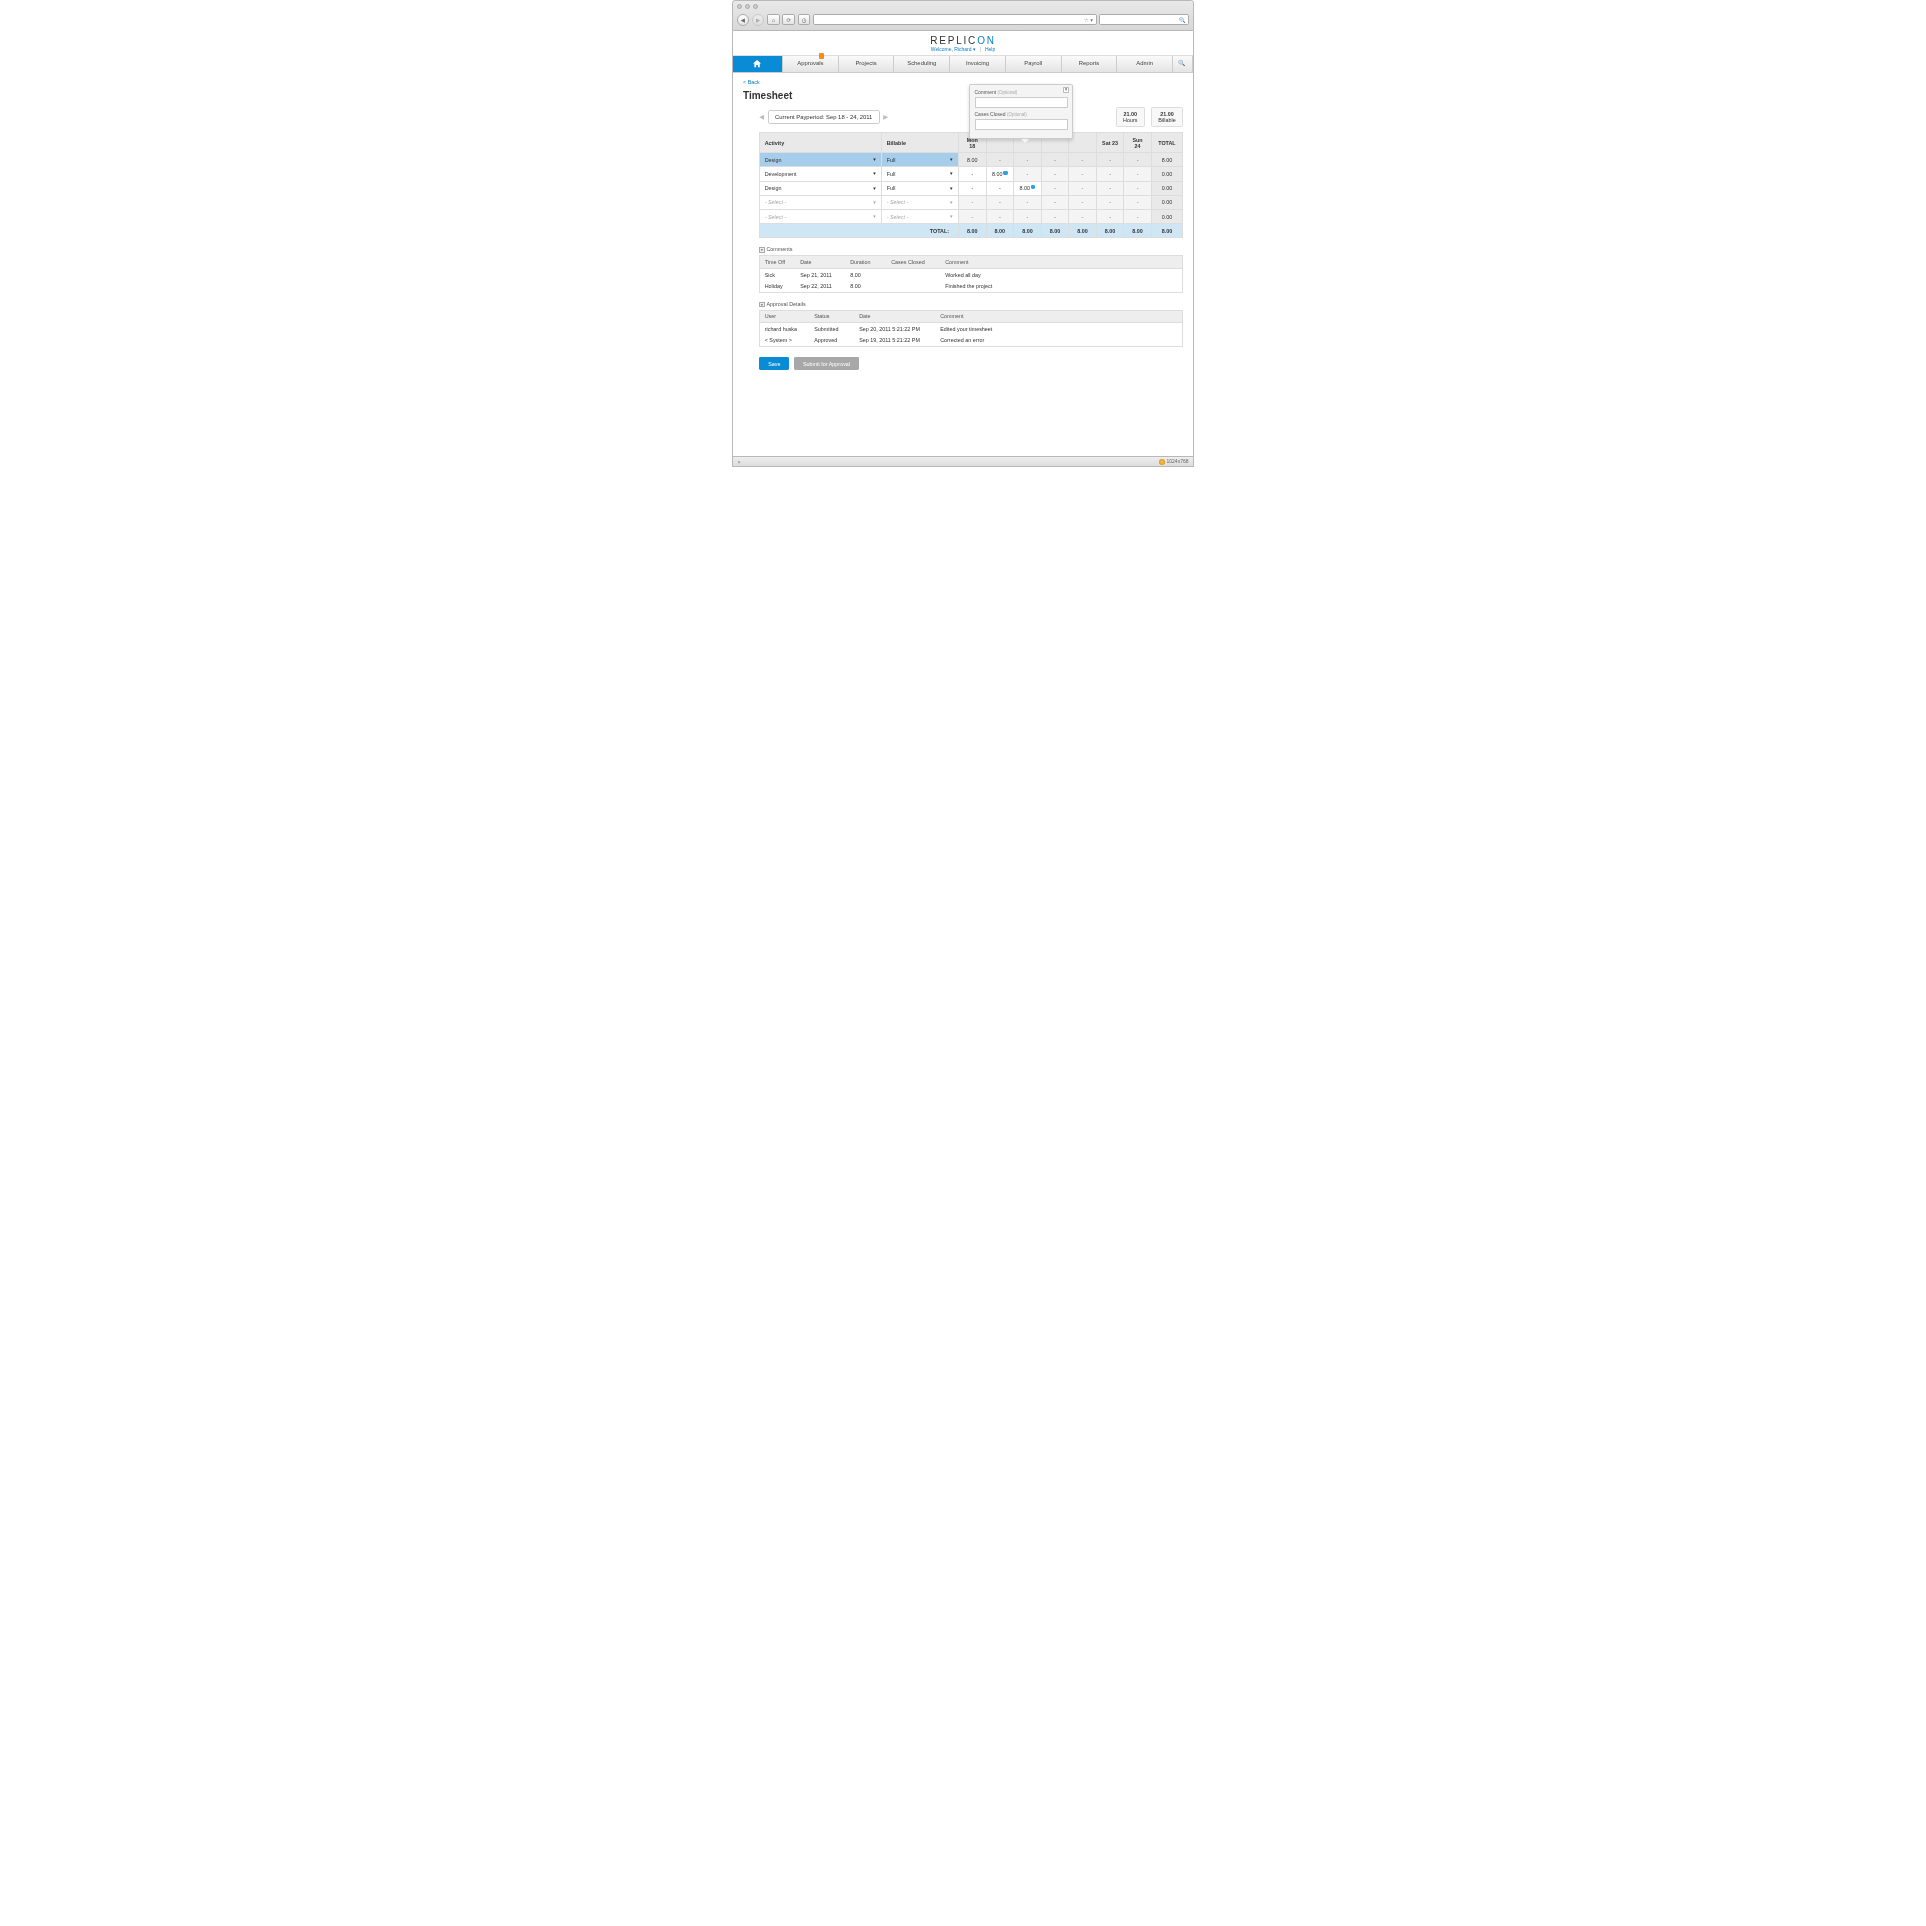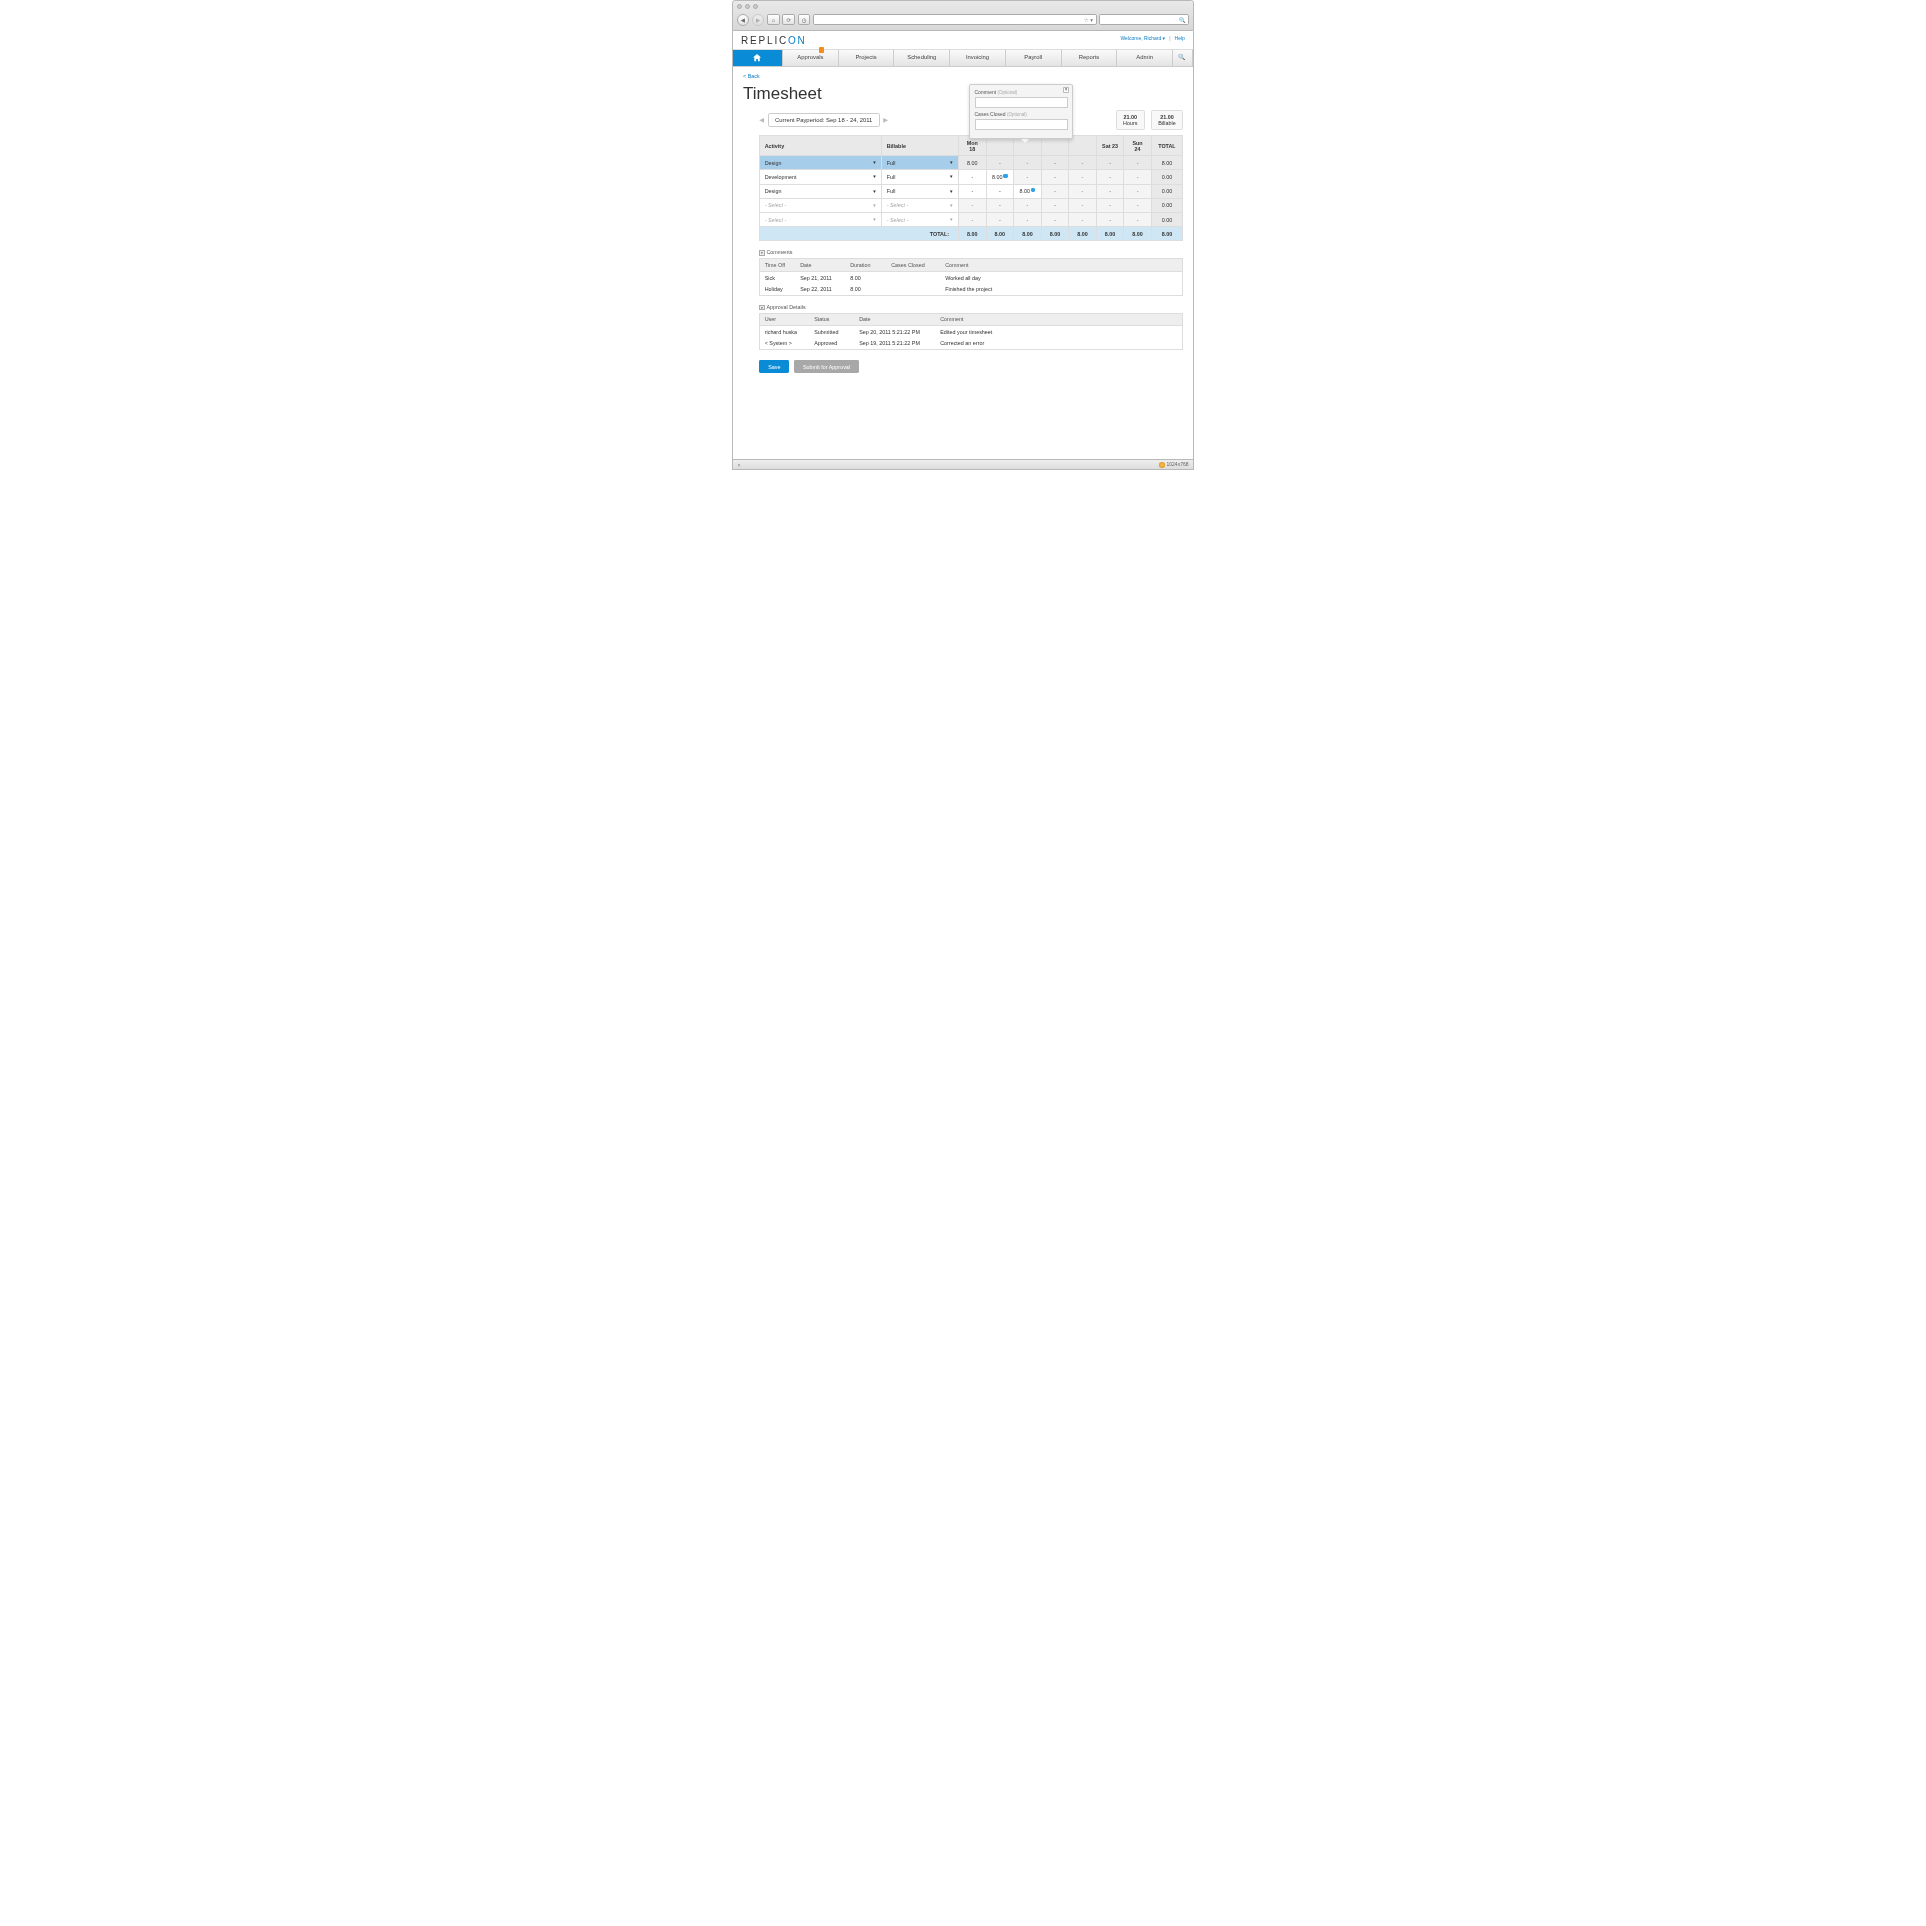--- a/index.html
+++ b/index.html
@@ -10,37 +10,37 @@
 .titlebar { height: 10.8px; display: flex; align-items: center; padding: 0 3.6px; gap: 2.7px; }
 .traffic { width: 5.4px; height: 5.4px; border-radius: 50%; background: #ccc; border: 0.5px solid #aaa; }
 .toolbar { display: flex; align-items: center; gap: 2.7px; padding: 1.8px 3.6px 3.6px; }
 .nav-btn { width: 12.6px; height: 10.8px; border: 0.5px solid #aaa; border-radius: 1.8px; background: linear-gradient(#fff,#e4e4e4); display: flex; align-items:center; justify-content:center; color:#666; }
 .nav-btn.round { border-radius: 50%; width: 12.6px; height: 12.6px; }
 .addr { flex: 1; height: 10.8px; background: #fff; border: 0.5px solid #aaa; border-radius: 1.8px; display: flex; align-items: center; justify-content: flex-end; padding: 0 2.7px; color:#777; }
 .search-box { width: 90px; height: 10.8px; background: #fff; border: 0.5px solid #aaa; border-radius: 1.8px; display: flex; align-items:center; justify-content:flex-end; padding:0 2.7px; color:#777; }
 
 
 .app { background: #fff; border: 0.5px solid #b8b8b8; border-top: none; }
-.header-row { display: flex; justify-content: space-between; align-items: flex-start; padding: 4.5px 8.1px 2.7px; }
+.header-row { display: flex; justify-content: space-between; align-items: center; padding: 4.5px 8.1px 2.7px; flex-direction: column; }
 .logo { font-size: 10px; font-weight: 300; letter-spacing: 1.8px; color: #333; }
 .logo .on { color: #0a7dc7; }
 .welcome { font-size: 5px; color: #0a7dc7; }
 .welcome .sep { color: #999; margin: 0 2.7px; }
 
 
 .tabs { display: flex; background: linear-gradient(#fafafa,#e4e4e4); border-top: 0.5px solid #ddd; border-bottom: 0.5px solid #ccc; }
 .tab { flex: 1; text-align: center; padding: 4.5px 0; border-right: 0.5px solid #ccc; font-size: 5.9px; color: #444; position: relative; cursor: pointer; }
 .tab.home { flex: 0 0 50px; background: #0a8bd6; color: #fff; display:flex; align-items:center; justify-content:center; }
 .tab.search { flex: 0 0 20px; }
 .badge-dot { position: absolute; top: -2.7px; right: 13.5px; width: 5.4px; height: 5.4px; background: #f38b1d; border-radius: 0.9px; }
 
 
 .page { padding: 4.5px 10px 9px; }
 .back-link { color: #0a7dc7; font-size: 5.4px; margin: 1.8px 0 2.7px; display:inline-block; }
-h1.page-title { font-size: 17px; font-weight: normal; margin: 1.8px 0 6.3px; }
+h1.page-title { font-size: 10px; font-weight: bold; margin: 1.8px 0 6.3px; }
 
 .payperiod-row { display: flex; align-items: center; justify-content: space-between; margin: 0 0 5.4px 16.2px; }
 .pager { display: flex; align-items: center; gap: 3.6px; }
 .pager-arrow { color: #bbb; font-size: 6.3px; cursor: pointer; }
 .pager-box { border: 0.5px solid #ccc; background: #fff; border-radius: 1.8px; padding: 2.7px 6.3px; font-size: 5.9px; }
 .totals { display: flex; gap: 6.3px; }
 .total-card { border: 0.5px solid #ddd; background: #f8f8f8; border-radius: 1.4px; padding: 2.7px 6.3px; text-align: center; font-size: 5.4px; }
 .total-card .val { font-weight: bold; display:block; }
 
 

